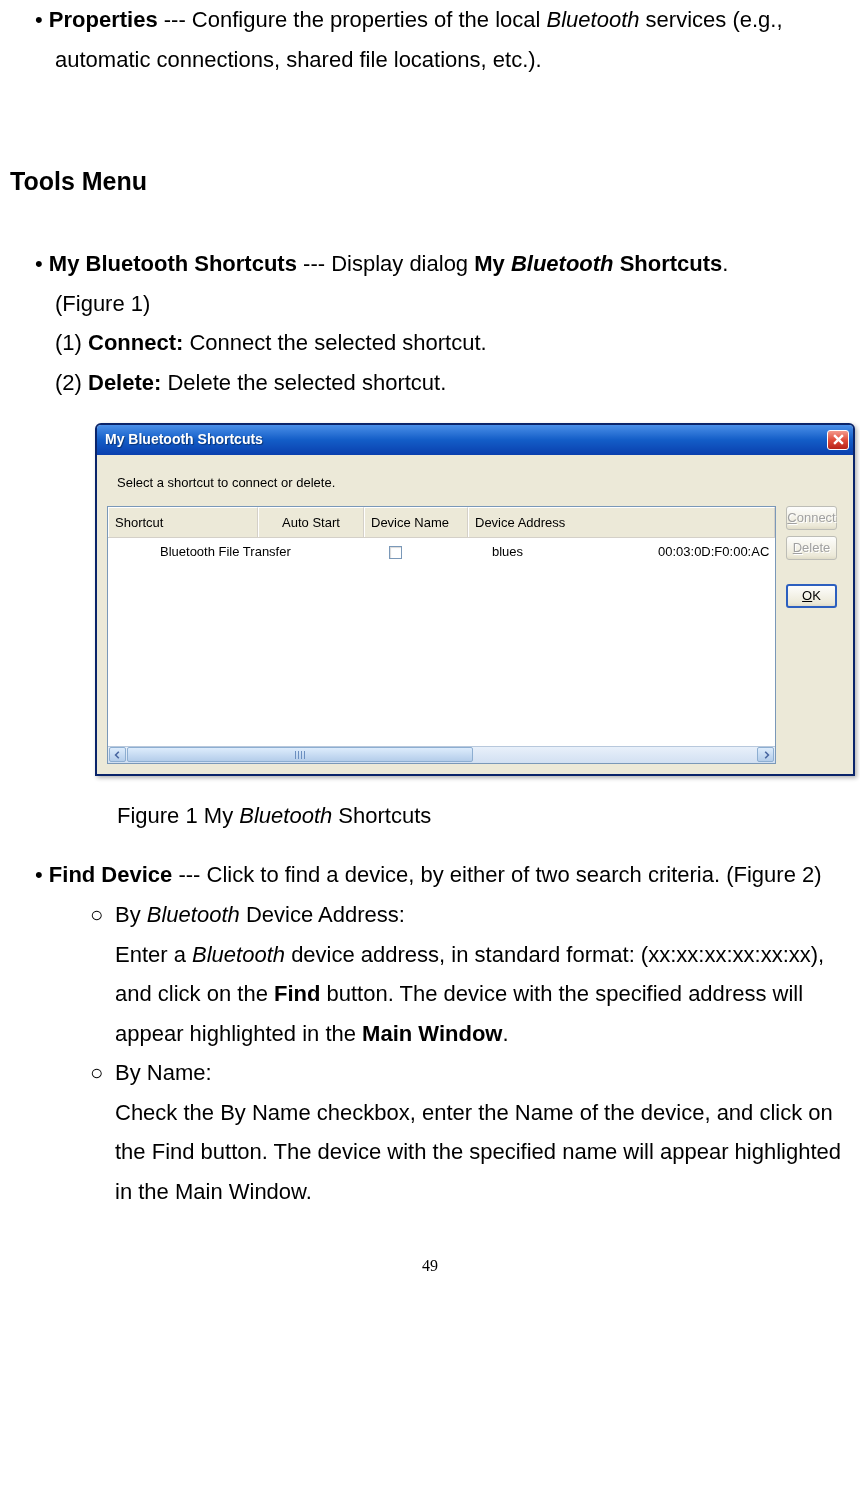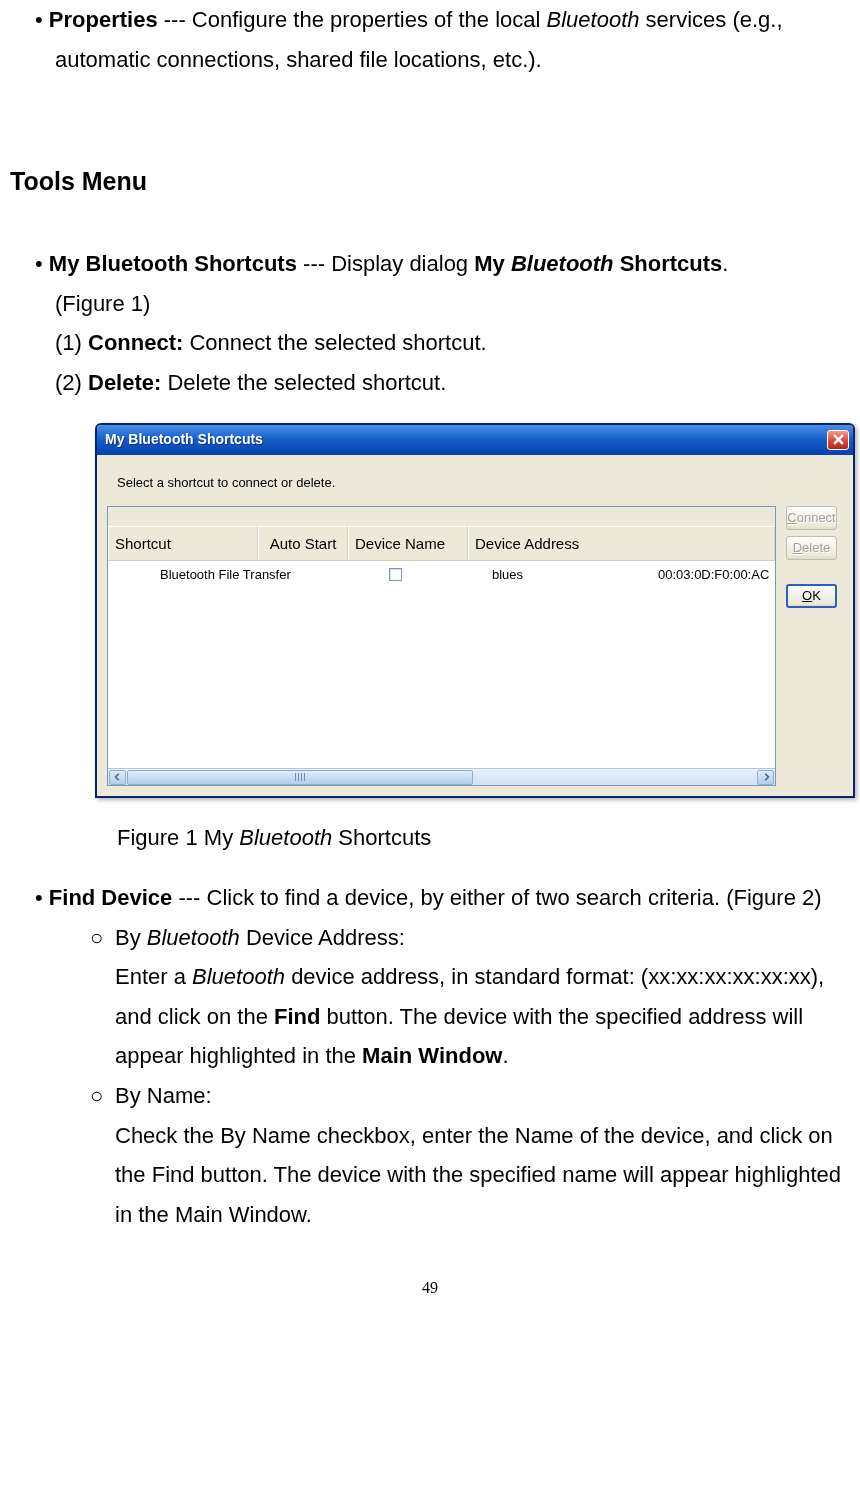--- a/index.html
+++ b/index.html
@@ -29,24 +29,24 @@
     .dlg-wrap { width: 760px; margin: 20px 0 0 85px; background: #ece9d8; border: 2px solid #0a246a; border-radius: 6px 6px 0 0; overflow: hidden; box-shadow: 2px 2px 4px rgba(0,0,0,0.3); }
     .dlg-title { background: linear-gradient(to bottom, #4a8fe8 0%, #135dc7 50%, #0a3fae 100%); height: 30px; display: flex; align-items: center; justify-content: space-between; padding: 0 4px 0 8px; }
     .dlg-title-text { color: #fff; font-family: Tahoma, Arial, sans-serif; font-weight: bold; font-size: 14px; text-shadow: 1px 1px 1px rgba(0,0,0,0.4); }
     .dlg-close { width: 22px; height: 20px; background: linear-gradient(to bottom, #f49a8c, #e04d3b, #b7241b); border: 1px solid #fff; border-radius: 3px; display: flex; align-items: center; justify-content: center; }
     .dlg-close svg { width: 11px; height: 11px; stroke: #fff; stroke-width: 2.2; }
     .dlg-body { padding: 6px 22px 10px 10px; font-family: Tahoma, Arial, sans-serif; font-size: 13px; }
     .dlg-prompt { margin: 10px 0 12px 10px; }
     .dlg-content { display: flex; gap: 10px; }
     .dlg-list { flex: 1; border: 1px solid #7a98b8; background: #fff; display: flex; flex-direction: column; }
     .dlg-columns { display: flex; background: #ece9d8; border-bottom: 1px solid #d4d0c8; }
-    .colh { border-right: 1px solid #d4d0c8; border-top: 1px solid #fff; border-left: 1px solid #fff; padding: 3px 6px; font-size: 15px; margin-top: 19px; }
+    .colh { border-right: 1px solid #d4d0c8; border-top: 1px solid #fff; border-left: 1px solid #fff; padding: 3px 6px; font-size: 13px; }
     .colh.c1 { width: 150px; }
-    .colh.c2 { width: 90px; text-align: center; }
-    .colh.c3 { width: 120px; }
+    .colh.c2 { width: 106px; text-align: center; }
+    .colh.c3 { width: 104px; }
     .colh.c4 { flex: 1; }
     .dlg-row { display: flex; }
     .cell { padding: 2px 6px; font-size: 13px; margin-left: 46px; }
     .cell.c1 { width: 150px; }
     .cell.c2 { width: 90px; display: flex; justify-content: center; align-items: center; }
     .cell.c3 { width: 120px; }
     .cell.c4 { flex: 1; }
     .chk { width: 13px; height: 13px; border: 1px solid #7a98b8; background: #fff; box-shadow: inset 1px 1px 1px rgba(0,0,0,0.15); }
     .dlg-rows-fill { flex: 1; min-height: 180px; }
     .scroll-h { height: 17px; background: linear-gradient(to bottom, #e8f0fa, #d2e0f2); border-top: 1px solid #b8c8dc; display: flex; align-items: center; }

